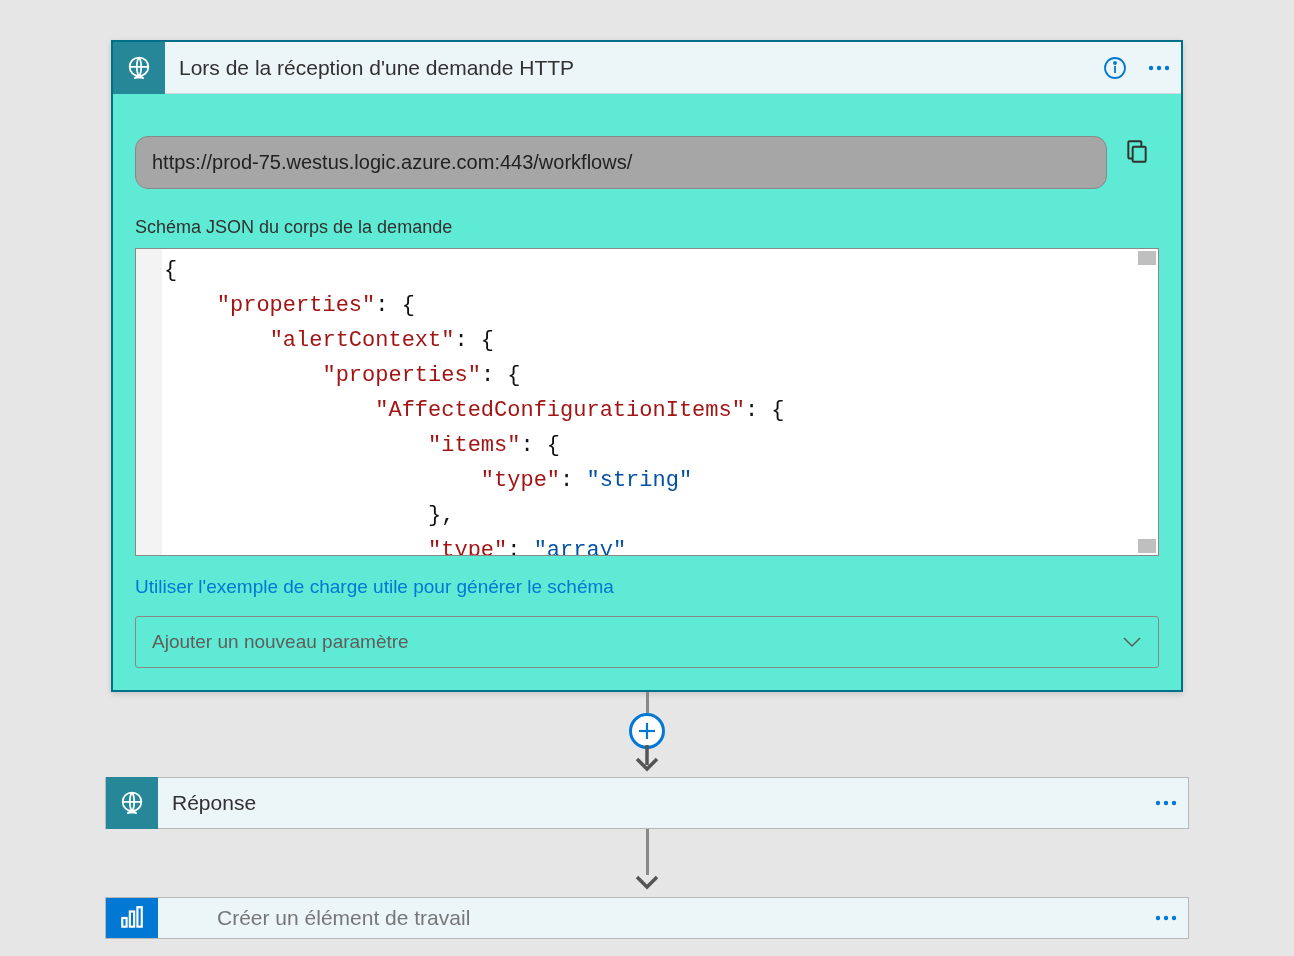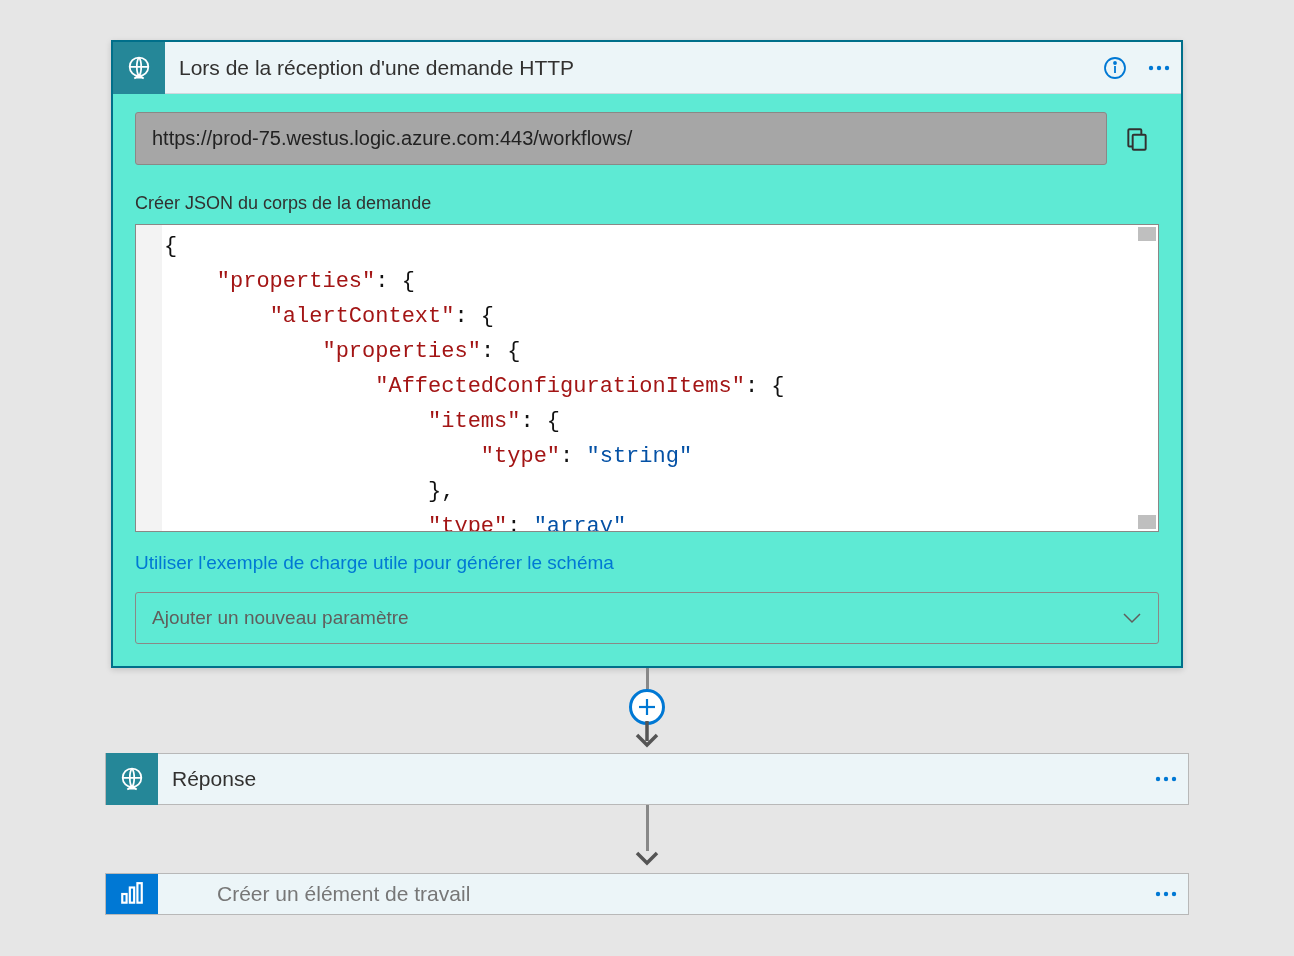--- a/index.html
+++ b/index.html
@@ -64,21 +64,22 @@
     font-size: 18px;
     color: #323130;
   }
   .url-box {
     flex: 1;
     background: #a6a6a6;
     border: 1px solid #8a8886;
     padding: 14px 16px;
     font-size: 20px;
     color: #222;
-    border-radius: 3px;
+    border-radius: 13px;
+    margin-top: 24px;
   }
   .copy-btn {
     width: 44px;
     display: flex;
     align-items: center;
     justify-content: center;
     color: #323130;
     cursor: pointer;
     margin-left: 8px;
   }
@@ -255,21 +256,21 @@
     <div class="row-field">
       <div class="url-box">https://prod-75.westus.logic.azure.com:443/workflows/</div>
       <div class="copy-btn">
         <svg width="26" height="26" viewBox="0 0 24 24" fill="none" stroke="#323130" stroke-width="1.8">
           <rect x="8" y="8" width="12" height="14" rx="1"></rect>
           <path d="M16 8V4a1 1 0 0 0-1-1H5a1 1 0 0 0-1 1v14a1 1 0 0 0 1 1h3"></path>
         </svg>
       </div>
     </div>
 
-    <div class="schema-label">Créer JSON du corps de la demande</div>
+    <div class="schema-label">Schéma JSON du corps de la demande</div>
 
     <div class="code-editor">
       <div class="code-gutter"></div>
       <div class="code-scroll-up"></div>
       <div class="code-scroll-down"></div>
       <div class="code-content"><span class="tok-punc">{</span>
     <span class="tok-key">"properties"</span><span class="tok-punc">: {</span>
         <span class="tok-key">"alertContext"</span><span class="tok-punc">: {</span>
             <span class="tok-key">"properties"</span><span class="tok-punc">: {</span>
                 <span class="tok-key">"AffectedConfigurationItems"</span><span class="tok-punc">: {</span>

